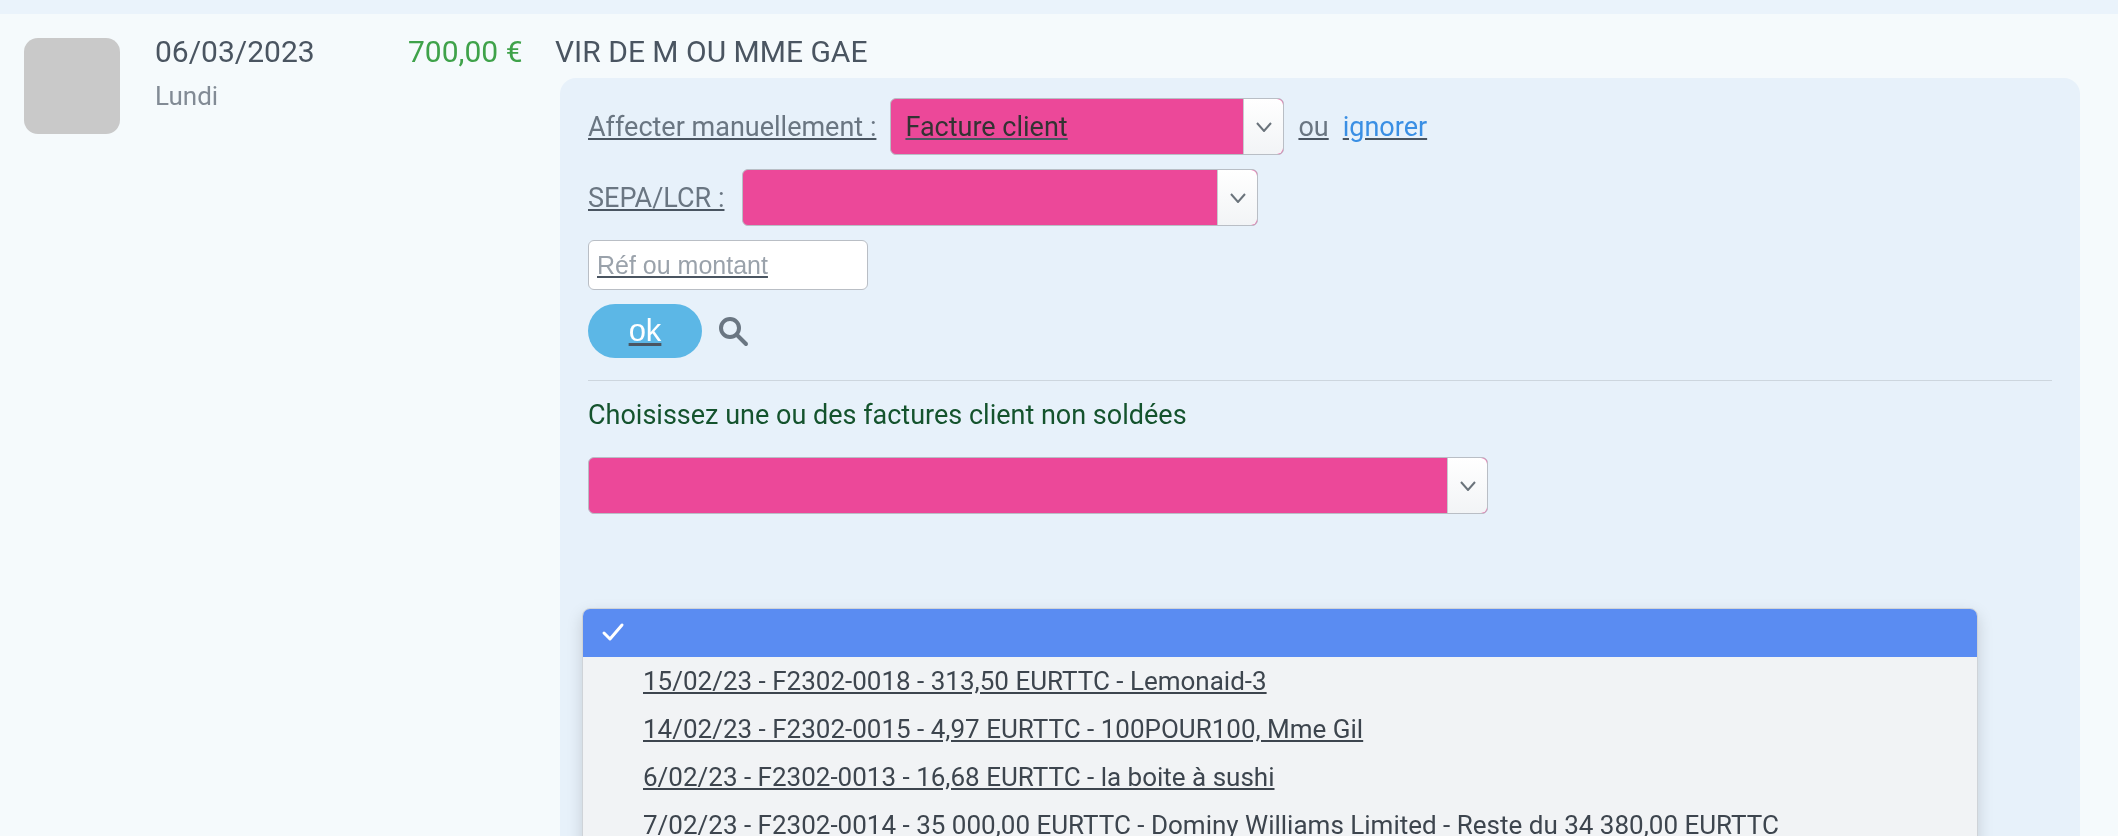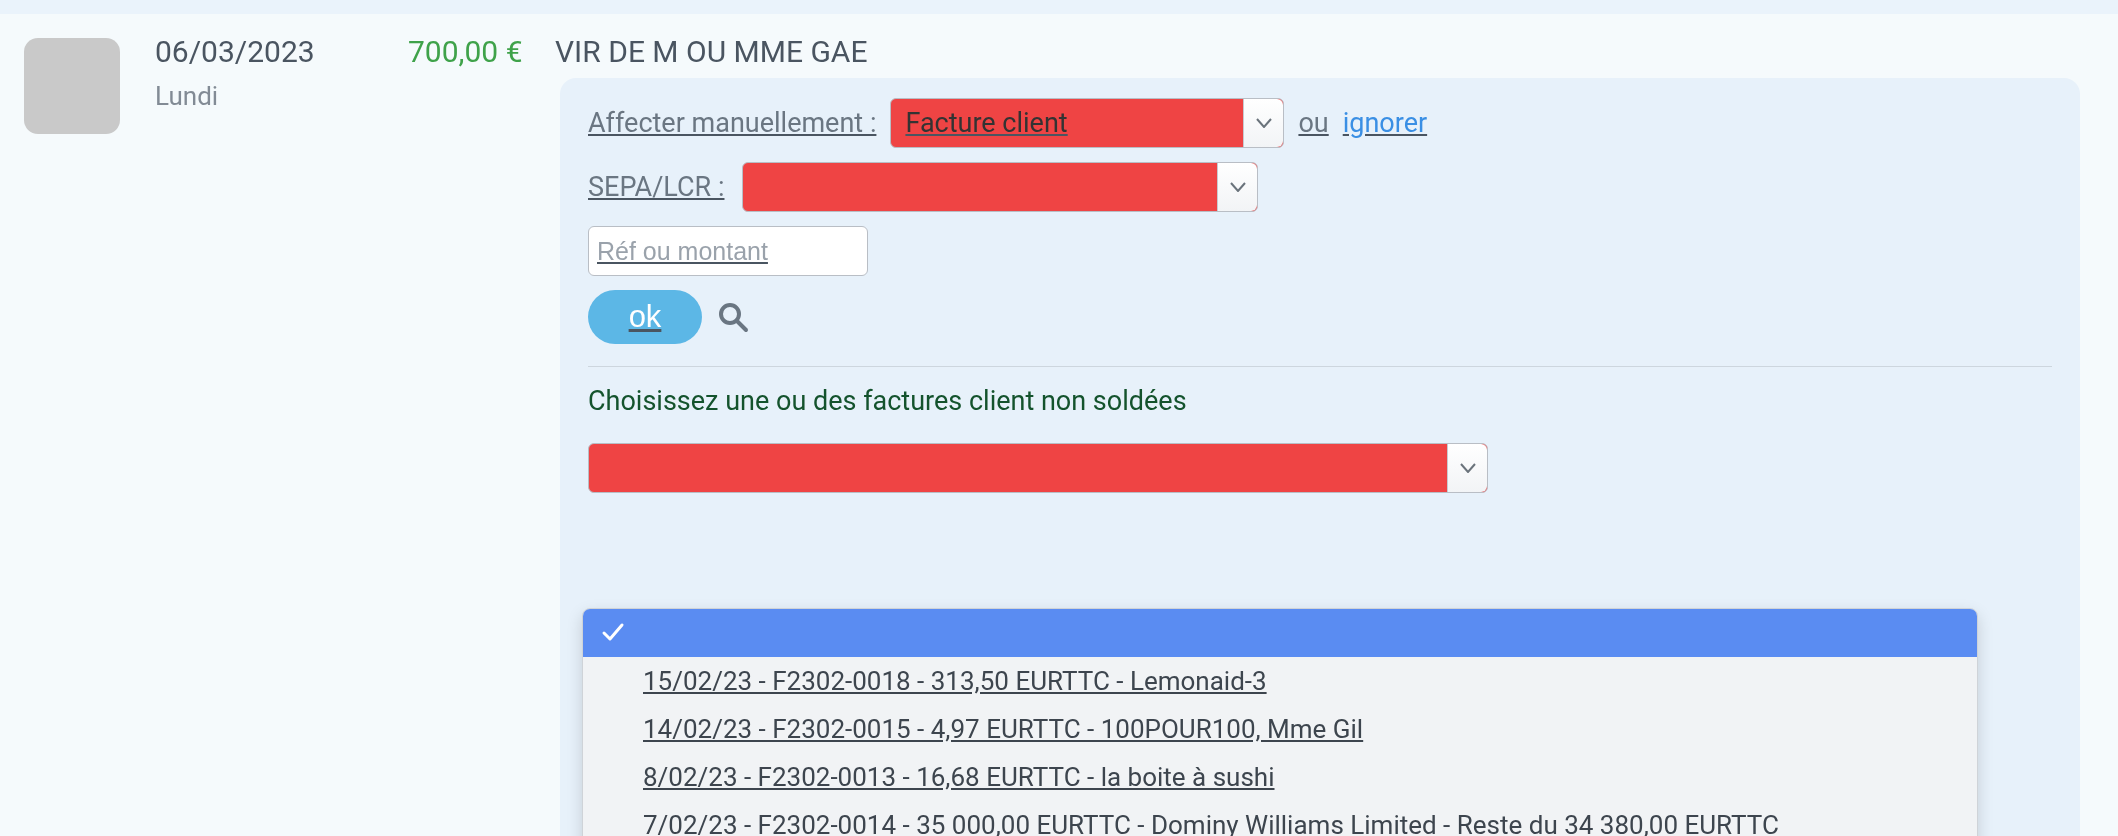--- a/index.html
+++ b/index.html
@@ -55,24 +55,24 @@
     border-radius: 16px;
     padding: 20px 28px 560px 28px;
   }
 
   .row { display: flex; align-items: center; margin-bottom: 14px; text-decoration: underline; }
   .label { color: #6a7682; font-size: 27px; }
 
   .select {
     display: inline-flex;
     align-items: center;
-    background: #ef4444;
+    background: #ec4899;
     border: 1px solid #b9bec5;
     border-radius: 6px;
-    height: 50px;
+    height: 57px;
     position: relative;
   }
   .select .sel-text {
     padding-left: 14px;
     color: #333;
     font-size: 27px;
     white-space: nowrap;
     overflow: hidden;
   }
   .select .sel-btn {
@@ -242,20 +242,20 @@
         </svg>
       <span></span>
     </div>
     <div class="dd-item">
       <span>15/02/23 - F2302-0018 - 313,50 EURTTC - Lemonaid-3</span>
     </div>
     <div class="dd-item">
       <span>14/02/23 - F2302-0015 - 4,97 EURTTC - 100POUR100, Mme Gil</span>
     </div>
     <div class="dd-item">
-      <span>8/02/23 - F2302-0013 - 16,68 EURTTC - la boite à sushi</span>
+      <span>6/02/23 - F2302-0013 - 16,68 EURTTC - la boite à sushi</span>
     </div>
     <div class="dd-item">
       <span>7/02/23 - F2302-0014 - 35 000,00 EURTTC - Dominy Williams Limited - Reste du 34 380,00 EURTTC</span>
     </div>
   </div>
 
 </div>
 
 </body></html>

